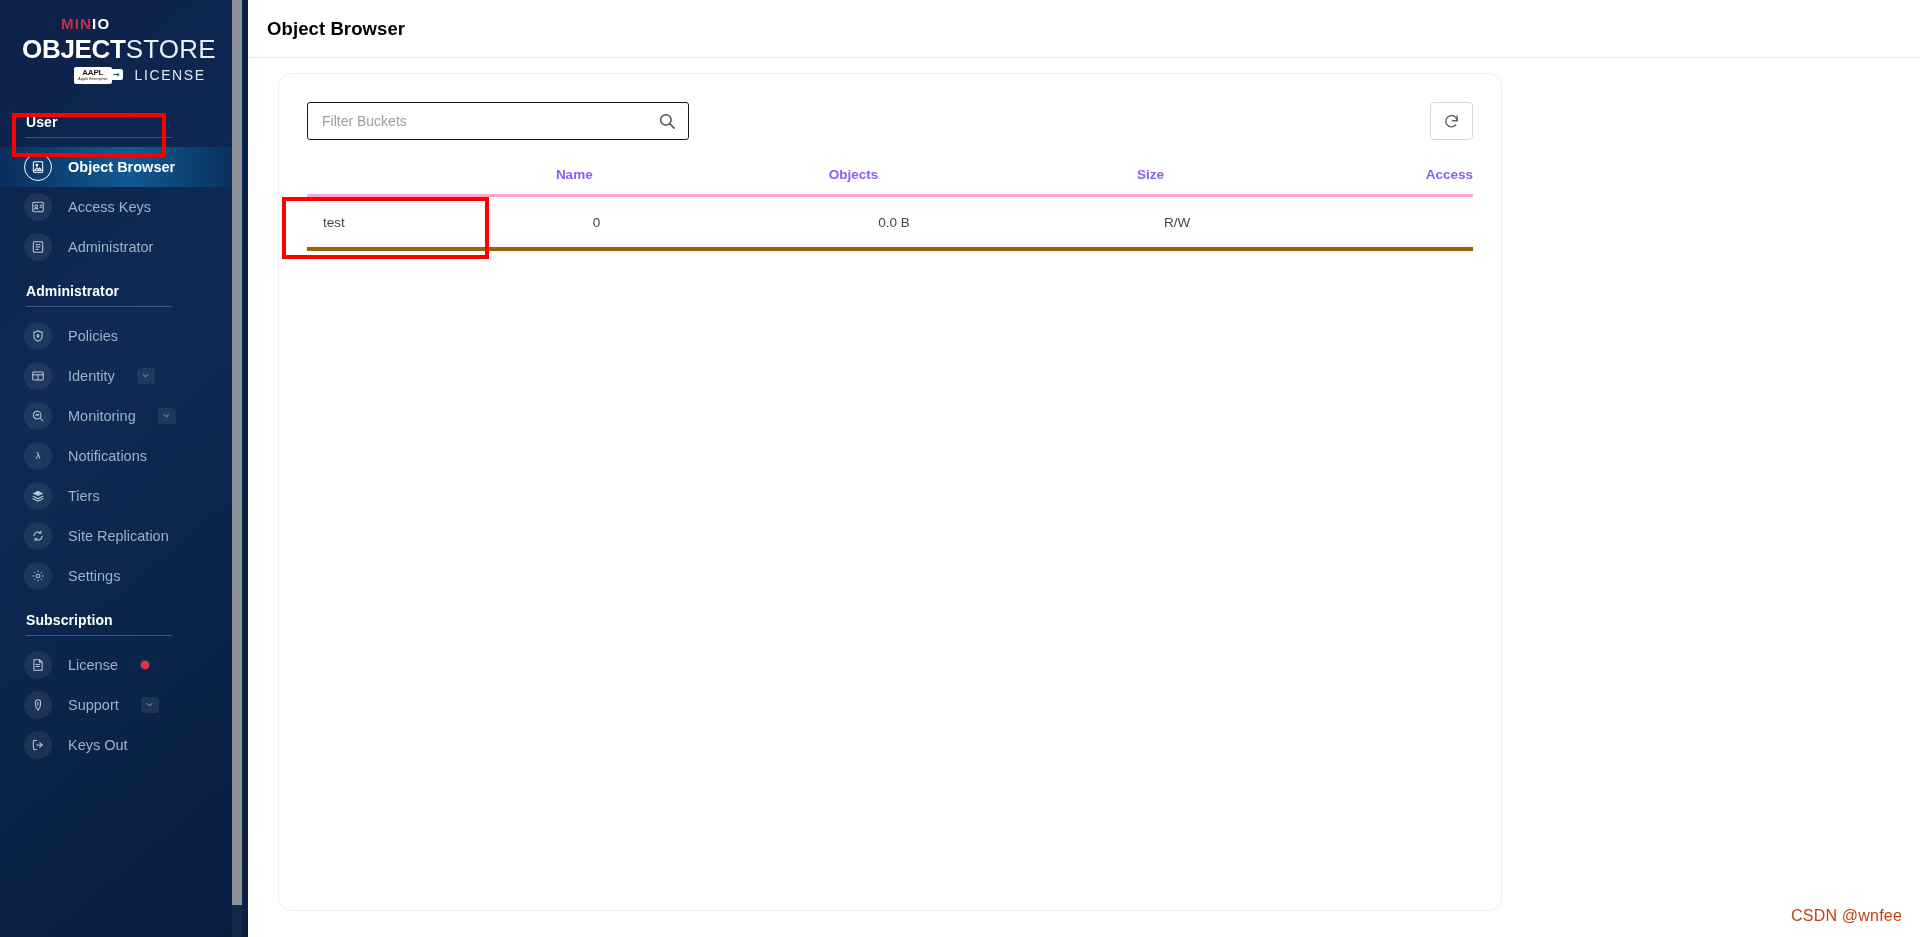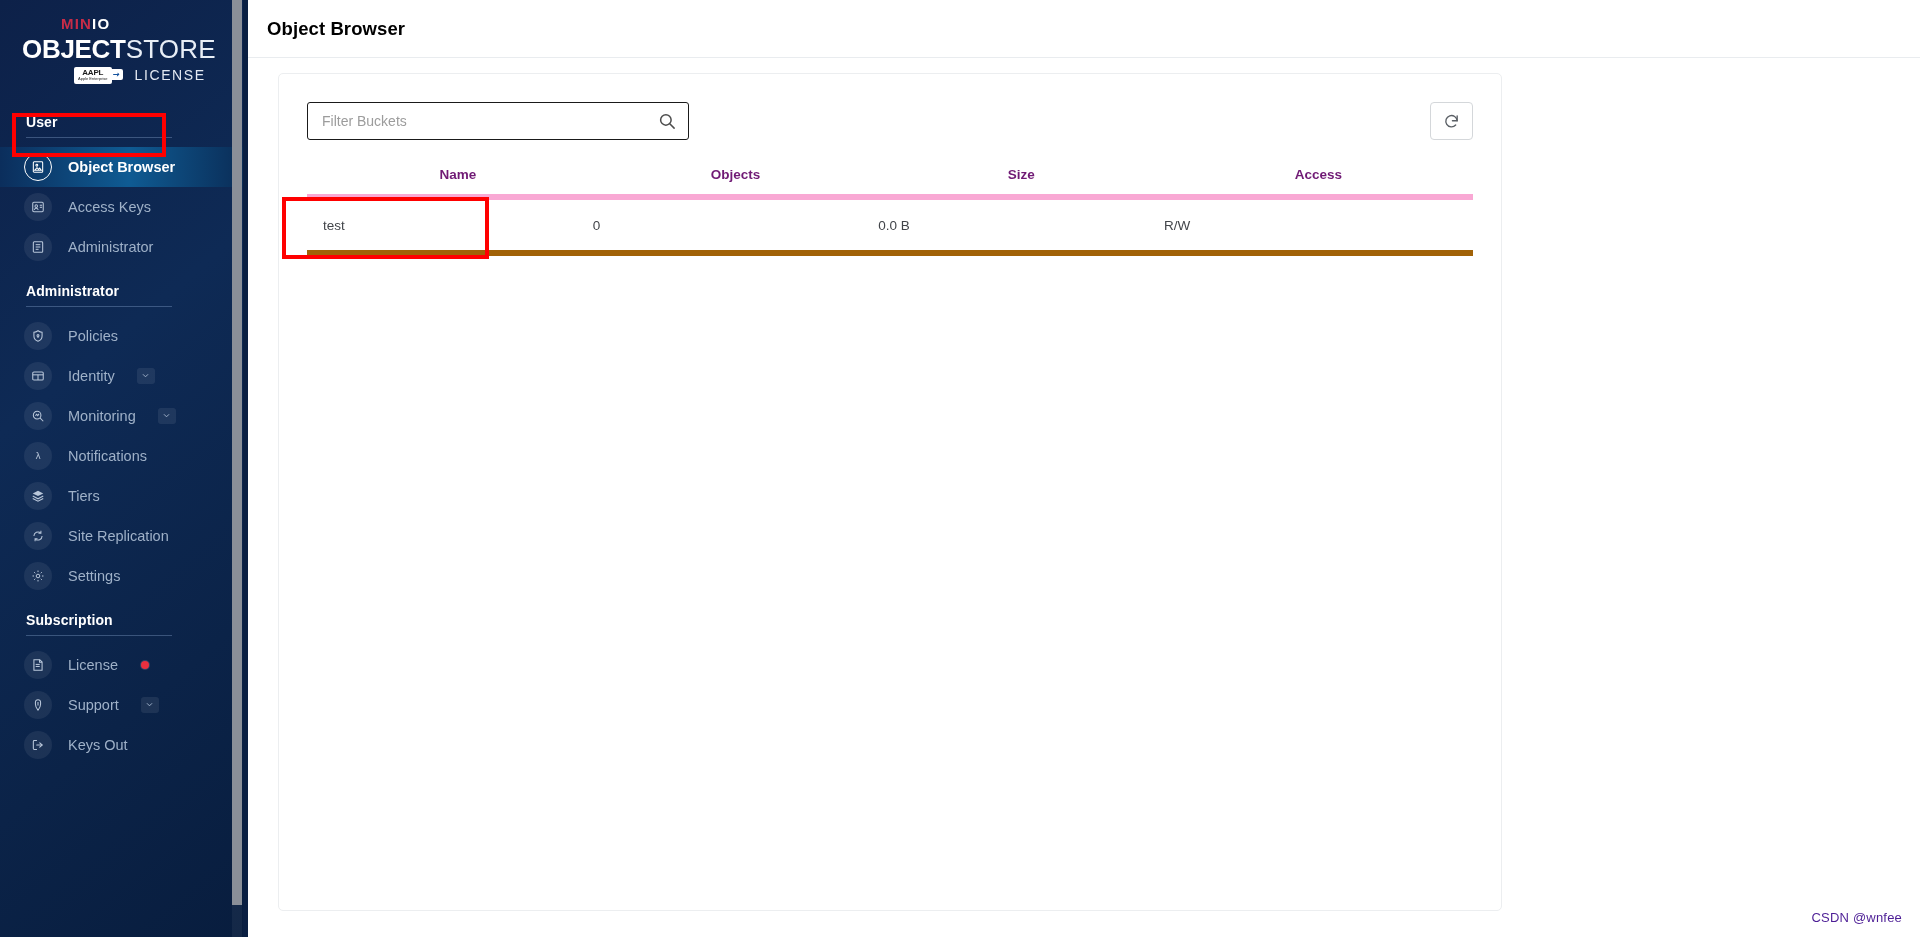--- a/index.html
+++ b/index.html
@@ -93,21 +93,21 @@
   .main { position: relative; flex: 1; height: 937px; background: #ffffff; }
   .page-header {
     height: 58px; display: flex; align-items: center;
     padding-left: 19px; border-bottom: 1px solid #e9ecef;
   }
   .page-title { font-size: 18.5px; font-weight: bold; color: #000000; letter-spacing: 0.1px; }
 
   .content-card {
     position: absolute; left: 30px; top: 73px;
     width: 1224px; height: 838px;
-    border: 1px solid #eceef0; border-radius: 5px; background: #ffffff;
+    border: 1px solid #eceef0; border-radius: 14px; background: #ffffff;
   }
 
   .toolbar {
     display: flex; align-items: center; justify-content: space-between;
     padding: 28px 0 0 0; margin: 0 28px 0 28px;
   }
   .search-box {
     position: relative; width: 382px; height: 38px;
     border: 1px solid #1a1a1a; border-radius: 3px;
     display: flex; align-items: center;
@@ -127,44 +127,44 @@
   .refresh-btn {
     width: 43px; height: 38px; border: 1px solid #d4d7da; border-radius: 4px;
     background: #ffffff; display: flex; align-items: center; justify-content: center;
     cursor: pointer; color: #5a5f65;
   }
   .refresh-btn svg { width: 17px; height: 17px; display: block; }
 
   .table-wrap { margin: 27px 28px 0 28px; }
   table.buckets { width: 100%; border-collapse: collapse; table-layout: fixed; }
   table.buckets th {
-    text-align: center; font-size: 13.5px; font-weight: bold; color: #701a75;
-    padding: 0 0 12px 0; border-bottom: 6px solid #f9a8d4;
+    text-align: right; font-size: 13.5px; font-weight: bold; color: #8b5cf6;
+    padding: 0 0 12px 0; border-bottom: 3px solid #f9a8d4;
   }
   table.buckets td {
     font-size: 13.5px; color: #42454a; padding: 18px 0 17px 0;
-    border-bottom: 6px solid #a16207;
+    border-bottom: 4px solid #a16207;
   }
   .col-name { width: 24.5%; padding-left: 16px !important; }
   .col-objects { width: 24.5%; }
   .col-size { width: 24.5%; }
   .col-access { width: 26.5%; }
   th.col-name { padding-left: 16px !important; }
 
   
   .annot {
     position: absolute; border: 4px solid #ff0000; pointer-events: none;
     background: transparent; z-index: 50;
   }
   #annot-sidebar { left: 12px; top: 113px; width: 154px; height: 44px; }
   #annot-row { left: 282px; top: 197px; width: 207px; height: 62px; }
 
   .watermark {
     position: absolute; right: 18px; bottom: 12px;
-    font-size: 13px; color: #4c1d95; letter-spacing: 0.2px;
+    font-size: 16px; color: #c2410c; letter-spacing: 0.2px;
   }
 </style>
 </head>
 <body>
 
 <div id="app">
 
   <aside class="sidebar">
 
     <div class="logo-block">

